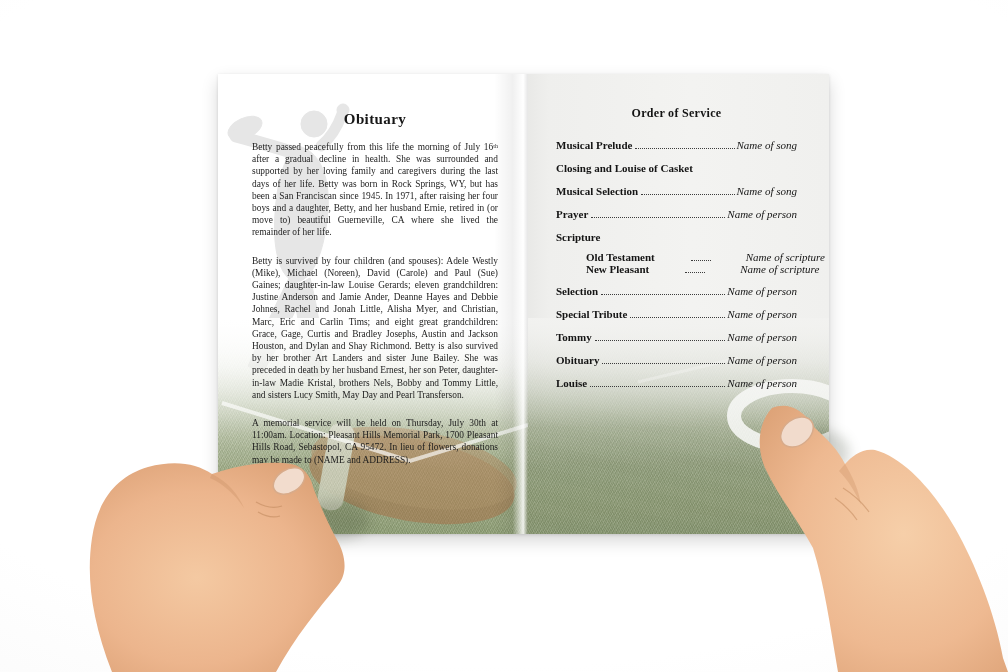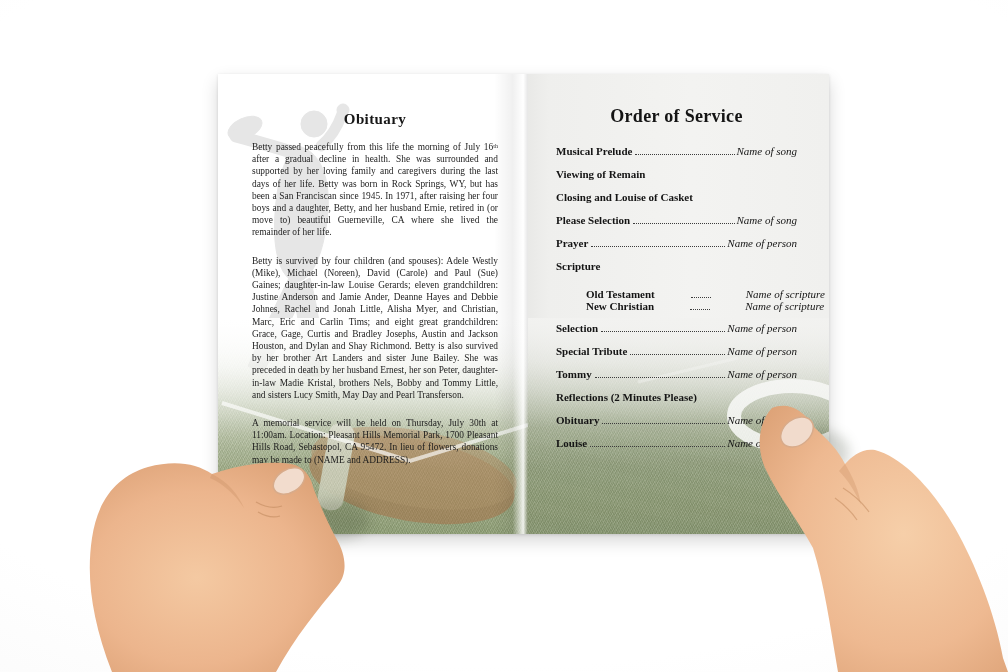--- a/index.html
+++ b/index.html
@@ -34,23 +34,23 @@
   .grass-right .tone{background:linear-gradient(to bottom, rgba(150,162,128,0) 0%, rgba(150,162,128,.22) 20%,
       rgba(146,159,124,.66) 46%, rgba(142,155,120,.94) 68%, #8e9b76 86%, #889672 100%);}
 
   
   .lp-content{position:relative;z-index:3;padding:37px 30px 0 34px;}
   .lp-title{text-align:center;font-size:15px;font-weight:600;letter-spacing:.4px;color:#161616;margin:0 0 13px 0;}
   .para{margin:0 0 16px 0;font-size:9.4px;line-height:12.2px;text-align:justify;color:#1d1d1d;}
 
   
   .rp-content{position:relative;z-index:3;padding:32px 32px 0 28px;color:#141414;}
-  .rp-title{text-align:center;font-size:18px;font-weight:600;letter-spacing:.3px;margin:0 0 18px 0;}
+  .rp-title{text-align:center;font-size:12px;font-weight:600;letter-spacing:.3px;margin:0 0 18px 0;}
   .os-row{display:flex;align-items:center;font-size:11px;line-height:12px;margin-bottom:11px;}
-  .os-row.has-sub{margin-bottom:16px;}
+  .os-row.has-sub{margin-bottom:8px;}
   .os-label{font-weight:700;white-space:nowrap;}
   .os-value{white-space:nowrap;font-style:italic;}
   .leader{flex:1 1 auto;border-bottom:1.6px dotted #3c3c3c;align-self:flex-end;margin:0 2px 2.5px 3px;min-width:20px;}
   .os-subgroup{padding-left:30px;margin-bottom:10px;}
   .os-subgroup .os-row{margin-bottom:0;gap:33px;}
 
   
   .hand{position:absolute;z-index:6;}
   .hand-left{left:78px;top:436px;}
   .hand-right{left:723px;top:393px;}
@@ -132,67 +132,61 @@
 
       <div class="rp-content">
         <h2 class="rp-title">Order of Service</h2>
         <div>
             <div class="os-row">
               <span class="os-label">Musical Prelude</span>
               <span class="leader"></span>
               <span class="os-value">Name of song</span>
             </div>
             <div class="os-row">
-              <span class="os-label">Viewing of Remain</span>
-            </div>
-            <div class="os-row">
               <span class="os-label">Closing and Louise of Casket</span>
             </div>
             <div class="os-row">
-              <span class="os-label">Please Selection</span>
+              <span class="os-label">Musical Selection</span>
               <span class="leader"></span>
               <span class="os-value">Name of song</span>
             </div>
             <div class="os-row">
               <span class="os-label">Prayer</span>
               <span class="leader"></span>
               <span class="os-value">Name of person</span>
             </div>
             <div class="os-row has-sub">
               <span class="os-label">Scripture</span>
             </div>
             <div class="os-subgroup">
               <div class="os-row">
                 <span class="os-label">Old Testament</span>
                 <span class="leader"></span>
                 <span class="os-value">Name of scripture</span>
               </div>
               <div class="os-row">
-                <span class="os-label">New Christian</span>
+                <span class="os-label">New Pleasant</span>
                 <span class="leader"></span>
                 <span class="os-value">Name of scripture</span>
               </div>
             </div>
             <div class="os-row">
               <span class="os-label">Selection</span>
               <span class="leader"></span>
               <span class="os-value">Name of person</span>
             </div>
             <div class="os-row">
               <span class="os-label">Special Tribute</span>
               <span class="leader"></span>
               <span class="os-value">Name of person</span>
             </div>
             <div class="os-row">
               <span class="os-label">Tommy</span>
               <span class="leader"></span>
               <span class="os-value">Name of person</span>
-            </div>
-            <div class="os-row">
-              <span class="os-label">Reflections (2 Minutes Please)</span>
             </div>
             <div class="os-row">
               <span class="os-label">Obituary</span>
               <span class="leader"></span>
               <span class="os-value">Name of person</span>
             </div>
             <div class="os-row">
               <span class="os-label">Louise</span>
               <span class="leader"></span>
               <span class="os-value">Name of person</span>

